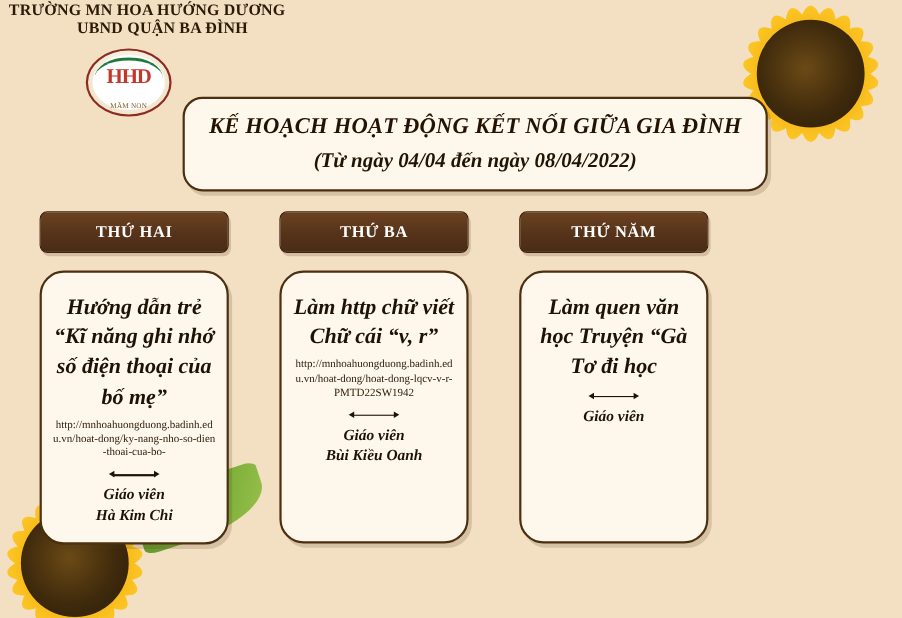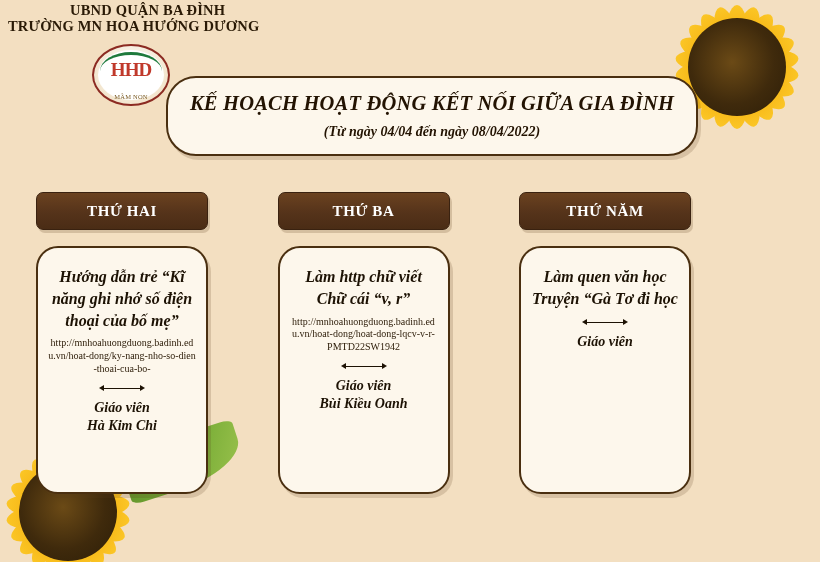--- a/index.html
+++ b/index.html
@@ -94,21 +94,21 @@
     font-size: 14.5px;
     color: #2a1a06;
     letter-spacing: .2px;
     white-space: nowrap;
   }
   .org-line.l1 {
     padding-left: 62px;
   }
   .logo {
     position: absolute;
-    left: 92px;
+    left: 78px;
     top: 44px;
     width: 74px;
     height: 58px;
     border: 2px solid #8c2b22;
     border-radius: 50%;
     background: radial-gradient(ellipse at 50% 40%, #fdfdfd 0%, #f3e6cf 70%, #e4cfa8 100%);
     box-shadow: 0 0 0 2px #f3dfc1;
     z-index: 6;
     overflow: hidden;
   }
@@ -146,53 +146,53 @@
     right: 6px;
     top: 6px;
     height: 16px;
     border-top: 3px solid #1e7a3c;
     border-radius: 50% / 100% 100% 0 0;
   }
   
   .title-card {
     position: absolute;
     left: 166px;
-    top: 76px;
+    top: 88px;
     width: 500px;
     padding: 12px 14px 14px;
     background: #fdf7ec;
     border: 2px solid #4a2f10;
-    border-radius: 30px;
+    border-radius: 18px;
     box-shadow: 3px 4px 0 rgba(90,60,25,.18);
     text-align: center;
     z-index: 5;
   }
   .title-line {
     font-family: "Liberation Serif", serif;
     font-weight: bold;
     font-style: italic;
     font-size: 20.5px;
     color: #231302;
     line-height: 1.34;
     letter-spacing: .2px;
   }
   .title-sub {
     margin-top: 7px;
     font-family: "Liberation Serif", serif;
     font-weight: bold;
     font-style: italic;
-    font-size: 14px;
+    font-size: 19px;
     color: #231302;
   }
   
   .columns {
     position: absolute;
     left: 36px;
     top: 192px;
-    width: 655px;
+    width: 608px;
     display: flex;
     justify-content: space-between;
     z-index: 5;
   }
   .col {
     width: 172px;
   }
   .day-header {
     height: 36px;
     border-radius: 7px;
@@ -218,21 +218,21 @@
     border-radius: 22px;
     box-shadow: 3px 4px 0 rgba(90,60,25,.18);
     padding: 18px 10px 14px;
     text-align: center;
     box-sizing: border-box;
   }
   .card-title {
     font-family: "Liberation Serif", serif;
     font-weight: bold;
     font-style: italic;
-    font-size: 16px;
+    font-size: 20px;
     color: #1d1204;
     line-height: 1.36;
   }
   .card-link {
     margin-top: 6px;
     font-family: "Liberation Serif", serif;
     font-size: 10px;
     color: #2b1b07;
     line-height: 1.28;
     word-break: break-all;
@@ -339,22 +339,22 @@
         <i style="width: 26px; height: 70px; margin-left: -13px; margin-top: -70px; transform: rotate(278.182deg) translateY(8px);"></i>
         <i style="width: 26px; height: 70px; margin-left: -13px; margin-top: -70px; transform: rotate(294.545deg) translateY(8px);"></i>
         <i style="width: 26px; height: 70px; margin-left: -13px; margin-top: -70px; transform: rotate(310.909deg) translateY(8px);"></i>
         <i style="width: 26px; height: 70px; margin-left: -13px; margin-top: -70px; transform: rotate(327.273deg) translateY(8px);"></i>
         <i style="width: 26px; height: 70px; margin-left: -13px; margin-top: -70px; transform: rotate(343.636deg) translateY(8px);"></i>
       </div>
     <div class="sf-disc"></div>
   </div>
 
   <div class="org-block">
+    <div class="org-line">TRƯỜNG MN HOA HƯỚNG DƯƠNG</div>
     <div class="org-line l1">UBND QUẬN BA ĐÌNH</div>
-    <div class="org-line">TRƯỜNG MN HOA HƯỚNG DƯƠNG</div>
   </div>
 
   <div class="logo">
     <div class="logo-inner"></div>
     <div class="logo-arc"></div>
     <div class="logo-text">HHD</div>
     <div class="logo-sub">MẦM NON</div>
   </div>
 
   <div class="title-card">

